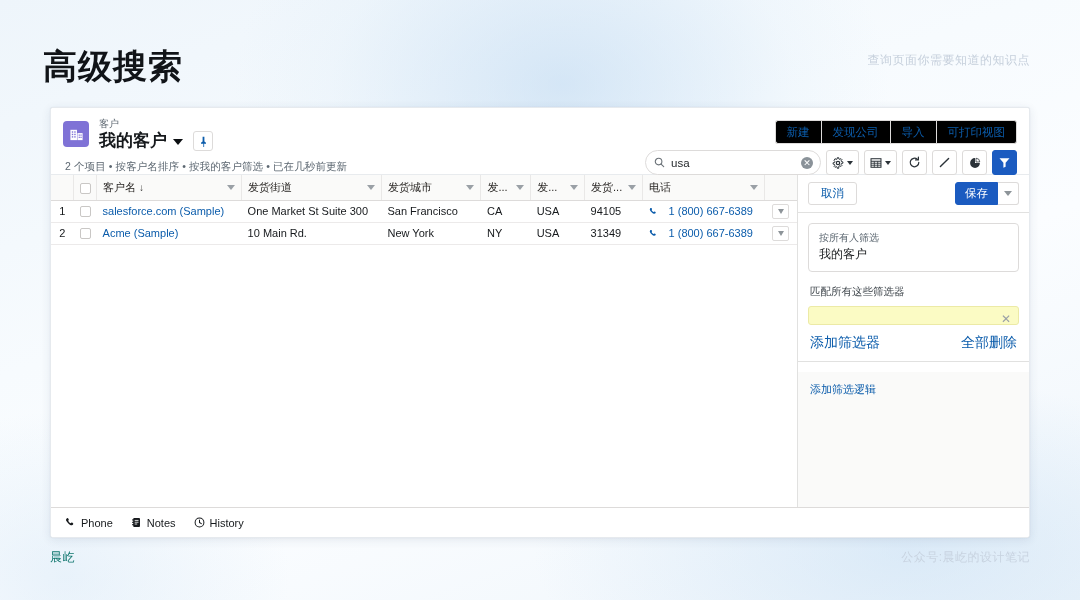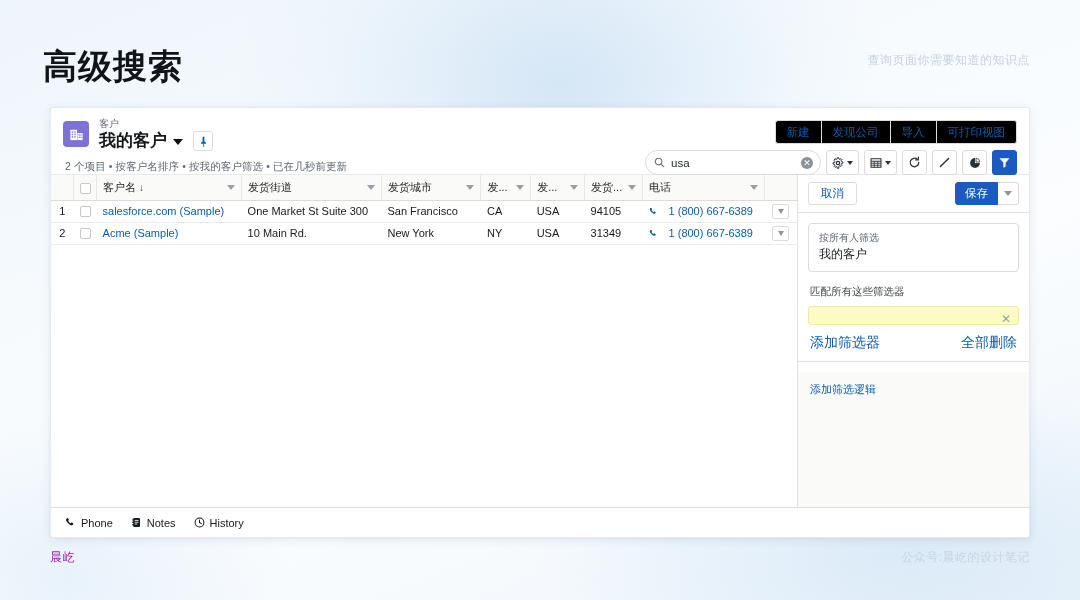--- a/index.html
+++ b/index.html
@@ -22,21 +22,21 @@
     position: absolute; left: 43px; top: 44px;
     font-size: 34px; font-weight: 700; color: #111418;
     letter-spacing: 1px;
   }
   .page-subnote {
     position: absolute; right: 50px; top: 52px;
     font-size: 12px; color: #c6d0dc; letter-spacing: .5px;
   }
   .wm {
     position: absolute; bottom: 34px;
-    font-size: 12px; color: #a21caf; letter-spacing: .5px;
+    font-size: 12px; color: #0f766e; letter-spacing: .5px;
   }
   .wm.left  { left: 50px; }
   .wm.right { right: 50px; color: #c8d3e0; margin-left: 24px; }
 
   
   .app-card {
     position: absolute; left: 50px; top: 107px;
     width: 980px; height: 431px;
     background: #ffffff;
     border: 1px solid #e6eaee;

